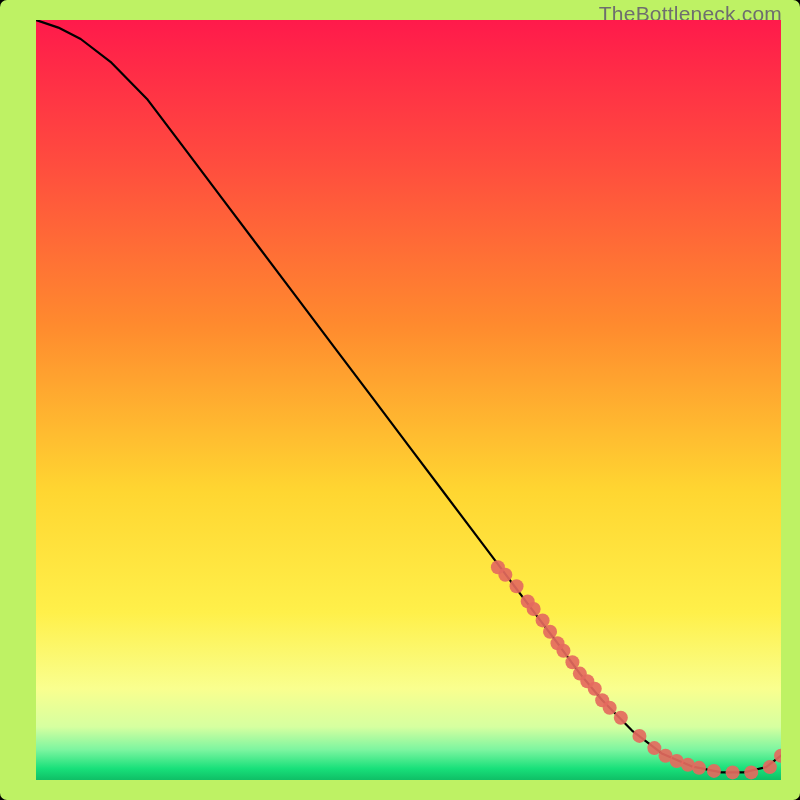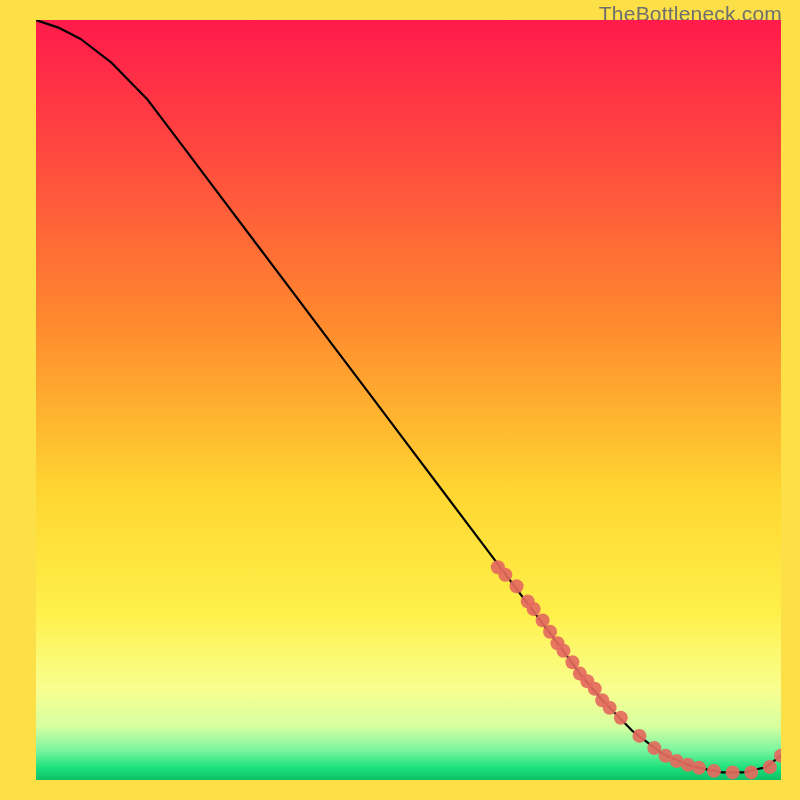--- a/index.html
+++ b/index.html
@@ -8,21 +8,22 @@
     width: 800px;
     height: 800px;
     background: #000;
     overflow: hidden;
     font-family: Arial, Helvetica, sans-serif;
   }
   .stage {
     position: relative;
     width: 800px;
     height: 800px;
-    background: #fde047;
+    background: #bef264;
+    border-radius: 7px;
   }
   .plot {
     position: absolute;
     left: 36px;
     top: 20px;
     width: 745px;
     height: 760px;
   }
   .watermark {
     position: absolute;

